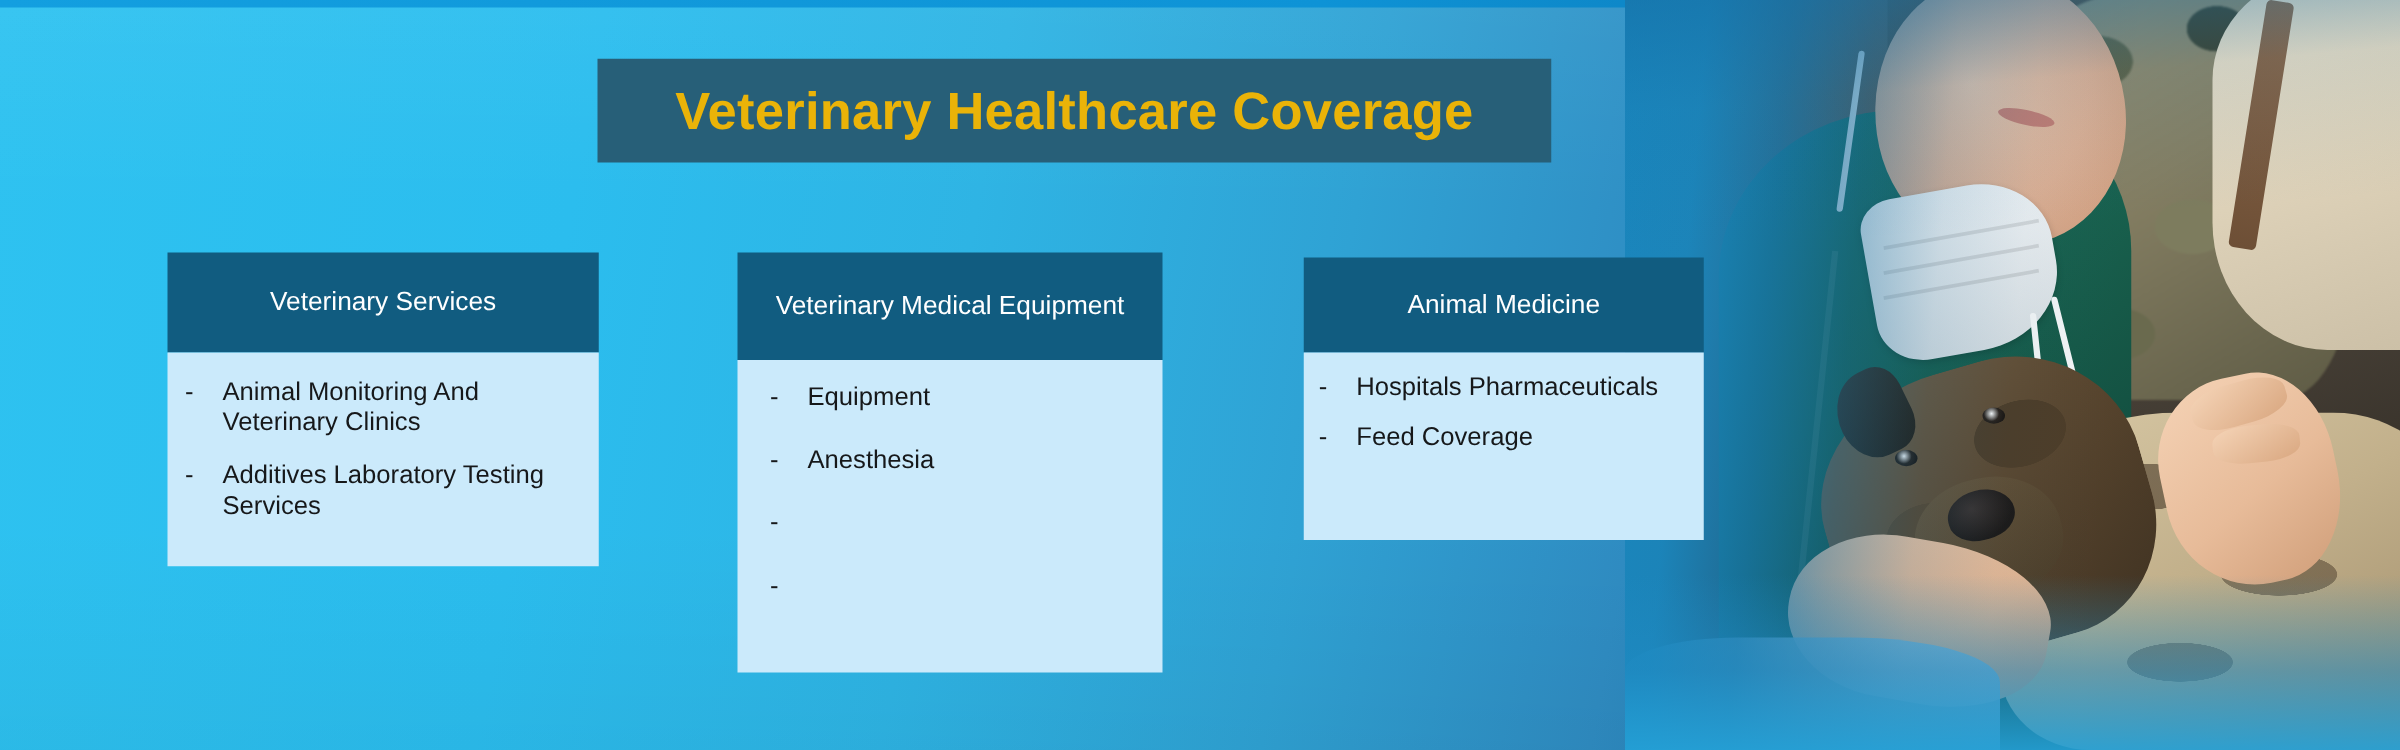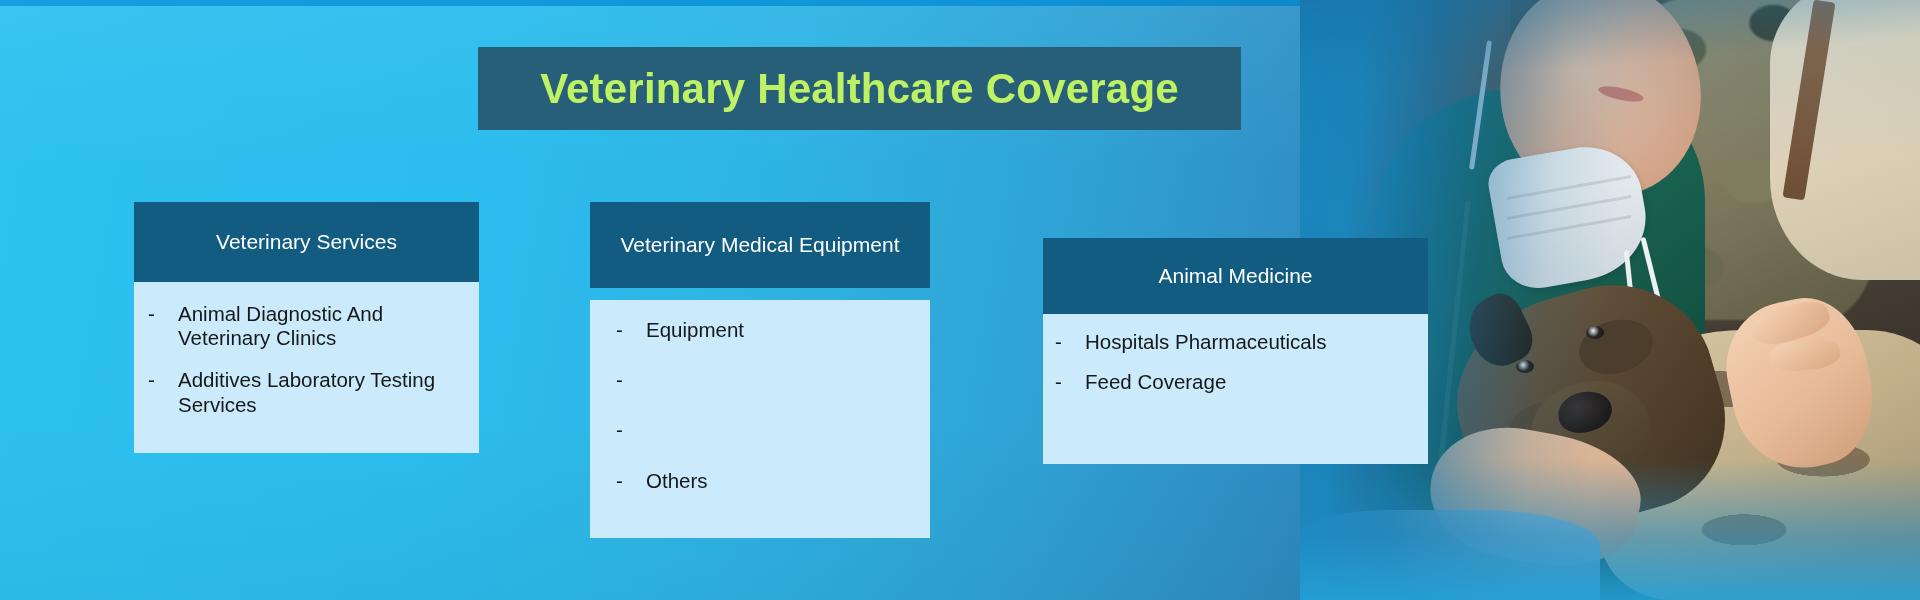--- a/index.html
+++ b/index.html
@@ -277,21 +277,21 @@
     left: 478px;
     top: 47px;
     width: 763px;
     height: 83px;
     background: #275f78;
     display: flex;
     align-items: center;
     justify-content: center;
   }
   .title-text {
-    color: #bef264;
+    color: #eab308;
     font-size: 42px;
     font-weight: bold;
     letter-spacing: .2px;
     white-space: nowrap;
   }
 
   
   .card {
     position: absolute;
     display: flex;
@@ -332,26 +332,26 @@
     line-height: 1.18;
   }
   .item-text { flex: 1 1 auto; }
 
   
   #card-services   { left: 134px;  top: 202px; width: 345px; height: 251px; }
   #card-services .card-head { height: 80px; }
   #card-services .card-body { padding-top: 20px; }
   #card-services .item { margin-bottom: 18px; }
 
-  #card-equipment  { left: 590px;  top: 202px; width: 340px; height: 336px; gap: 12px; }
+  #card-equipment  { left: 590px;  top: 202px; width: 340px; height: 336px; }
   #card-equipment .card-head { height: 86px; }
   #card-equipment .card-body { padding: 18px 18px 16px 26px; }
   #card-equipment .item { margin-bottom: 26px; }
 
-  #card-medicine   { left: 1043px; top: 206px; width: 385px; height: 226px; margin-top: 32px; }
+  #card-medicine   { left: 1043px; top: 206px; width: 320px; height: 226px; }
   #card-medicine .card-head { height: 76px; }
   #card-medicine .card-body { padding: 16px 18px 16px 12px; }
   #card-medicine .item { margin-bottom: 16px; }
 </style>
 </head>
 <body>
 
 <div id="banner">
 
   <div class="bg-base"></div>
@@ -409,47 +409,47 @@
     <span class="title-text">Veterinary Healthcare Coverage</span>
   </div>
 
   <div class="card" id="card-services">
     <div class="card-head">
       <span>Veterinary Services</span>
     </div>
     <div class="card-body">
       <div class="item">
         <span class="dash">-</span>
-        <span class="item-text">Animal Diagnostic And Veterinary Clinics</span>
+        <span class="item-text">Animal Monitoring And Veterinary Clinics</span>
       </div>
       <div class="item">
         <span class="dash">-</span>
         <span class="item-text">Additives Laboratory Testing Services</span>
       </div>
     </div>
   </div>
 
   <div class="card" id="card-equipment">
     <div class="card-head">
       <span>Veterinary Medical Equipment</span>
     </div>
     <div class="card-body">
       <div class="item">
         <span class="dash">-</span>
         <span class="item-text">Equipment</span>
       </div>
       <div class="item">
         <span class="dash">-</span>
-      </div>
-      <div class="item">
-        <span class="dash">-</span>
-      </div>
-      <div class="item">
-        <span class="dash">-</span>
-        <span class="item-text">Others</span>
+        <span class="item-text">Anesthesia</span>
+      </div>
+      <div class="item">
+        <span class="dash">-</span>
+      </div>
+      <div class="item">
+        <span class="dash">-</span>
       </div>
     </div>
   </div>
 
   <div class="card" id="card-medicine">
     <div class="card-head">
       <span>Animal Medicine</span>
     </div>
     <div class="card-body">
       <div class="item">

